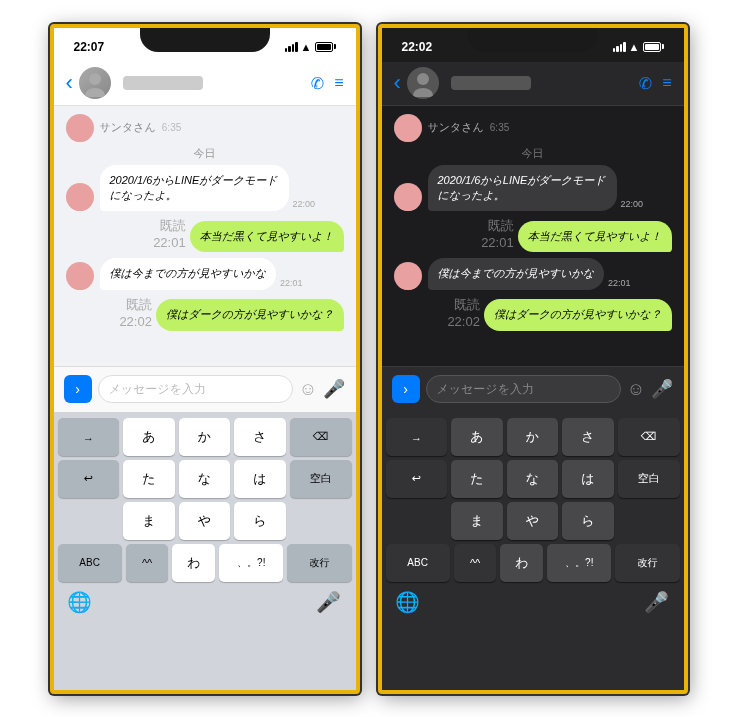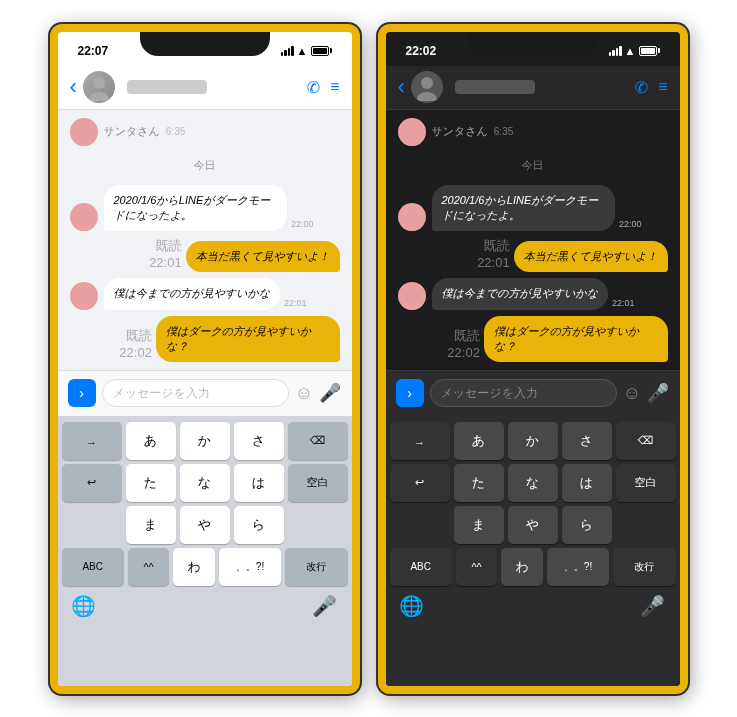--- a/index.html
+++ b/index.html
@@ -17,22 +17,22 @@
       display: flex;
       gap: 18px;
       padding: 20px;
       background: #fff;
       align-items: center;
       justify-content: center;
     }
     .phone {
       width: 310px;
       height: 670px;
-      border-radius: 12px;
-      border: 8px solid #eab308;
+      border-radius: 4px;
+      border: 4px solid #eab308;
       background: #fff;
       position: relative;
       overflow: hidden;
       box-shadow: 0 0 0 2px #333, 2px 4px 20px rgba(0,0,0,0.4);
     }
     .phone.dark {
       background: #1c1c1c;
     }
     
     .notch {
@@ -169,21 +169,21 @@
       background: #f0f2f5;
       position: relative;
     }
     .phone.dark .chat-area {
       background: #1c1c1e;
     }
     .date-divider {
       text-align: center;
       font-size: 11px;
       color: #999;
-      margin: 12px 0;
+      margin: 4px 0;
     }
     .phone.dark .date-divider { color: #777; }
     .message-row {
       display: flex;
       margin-bottom: 6px;
       align-items: flex-end;
     }
     .message-row.incoming {
       justify-content: flex-start;
     }
@@ -219,21 +219,21 @@
     .incoming .msg-bubble {
       background: #fff;
       color: #000;
       border-bottom-left-radius: 4px;
     }
     .phone.dark .incoming .msg-bubble {
       background: #3a3a3c;
       color: #fff;
     }
     .outgoing .msg-bubble {
-      background: #eab308;
+      background: #bef264;
       color: #000;
       border-bottom-right-radius: 4px;
     }
     .msg-time {
       font-size: 9px;
       color: #aaa;
       margin: 0 4px 2px;
       white-space: nowrap;
     }
     .msg-time.left { align-self: flex-end; }

